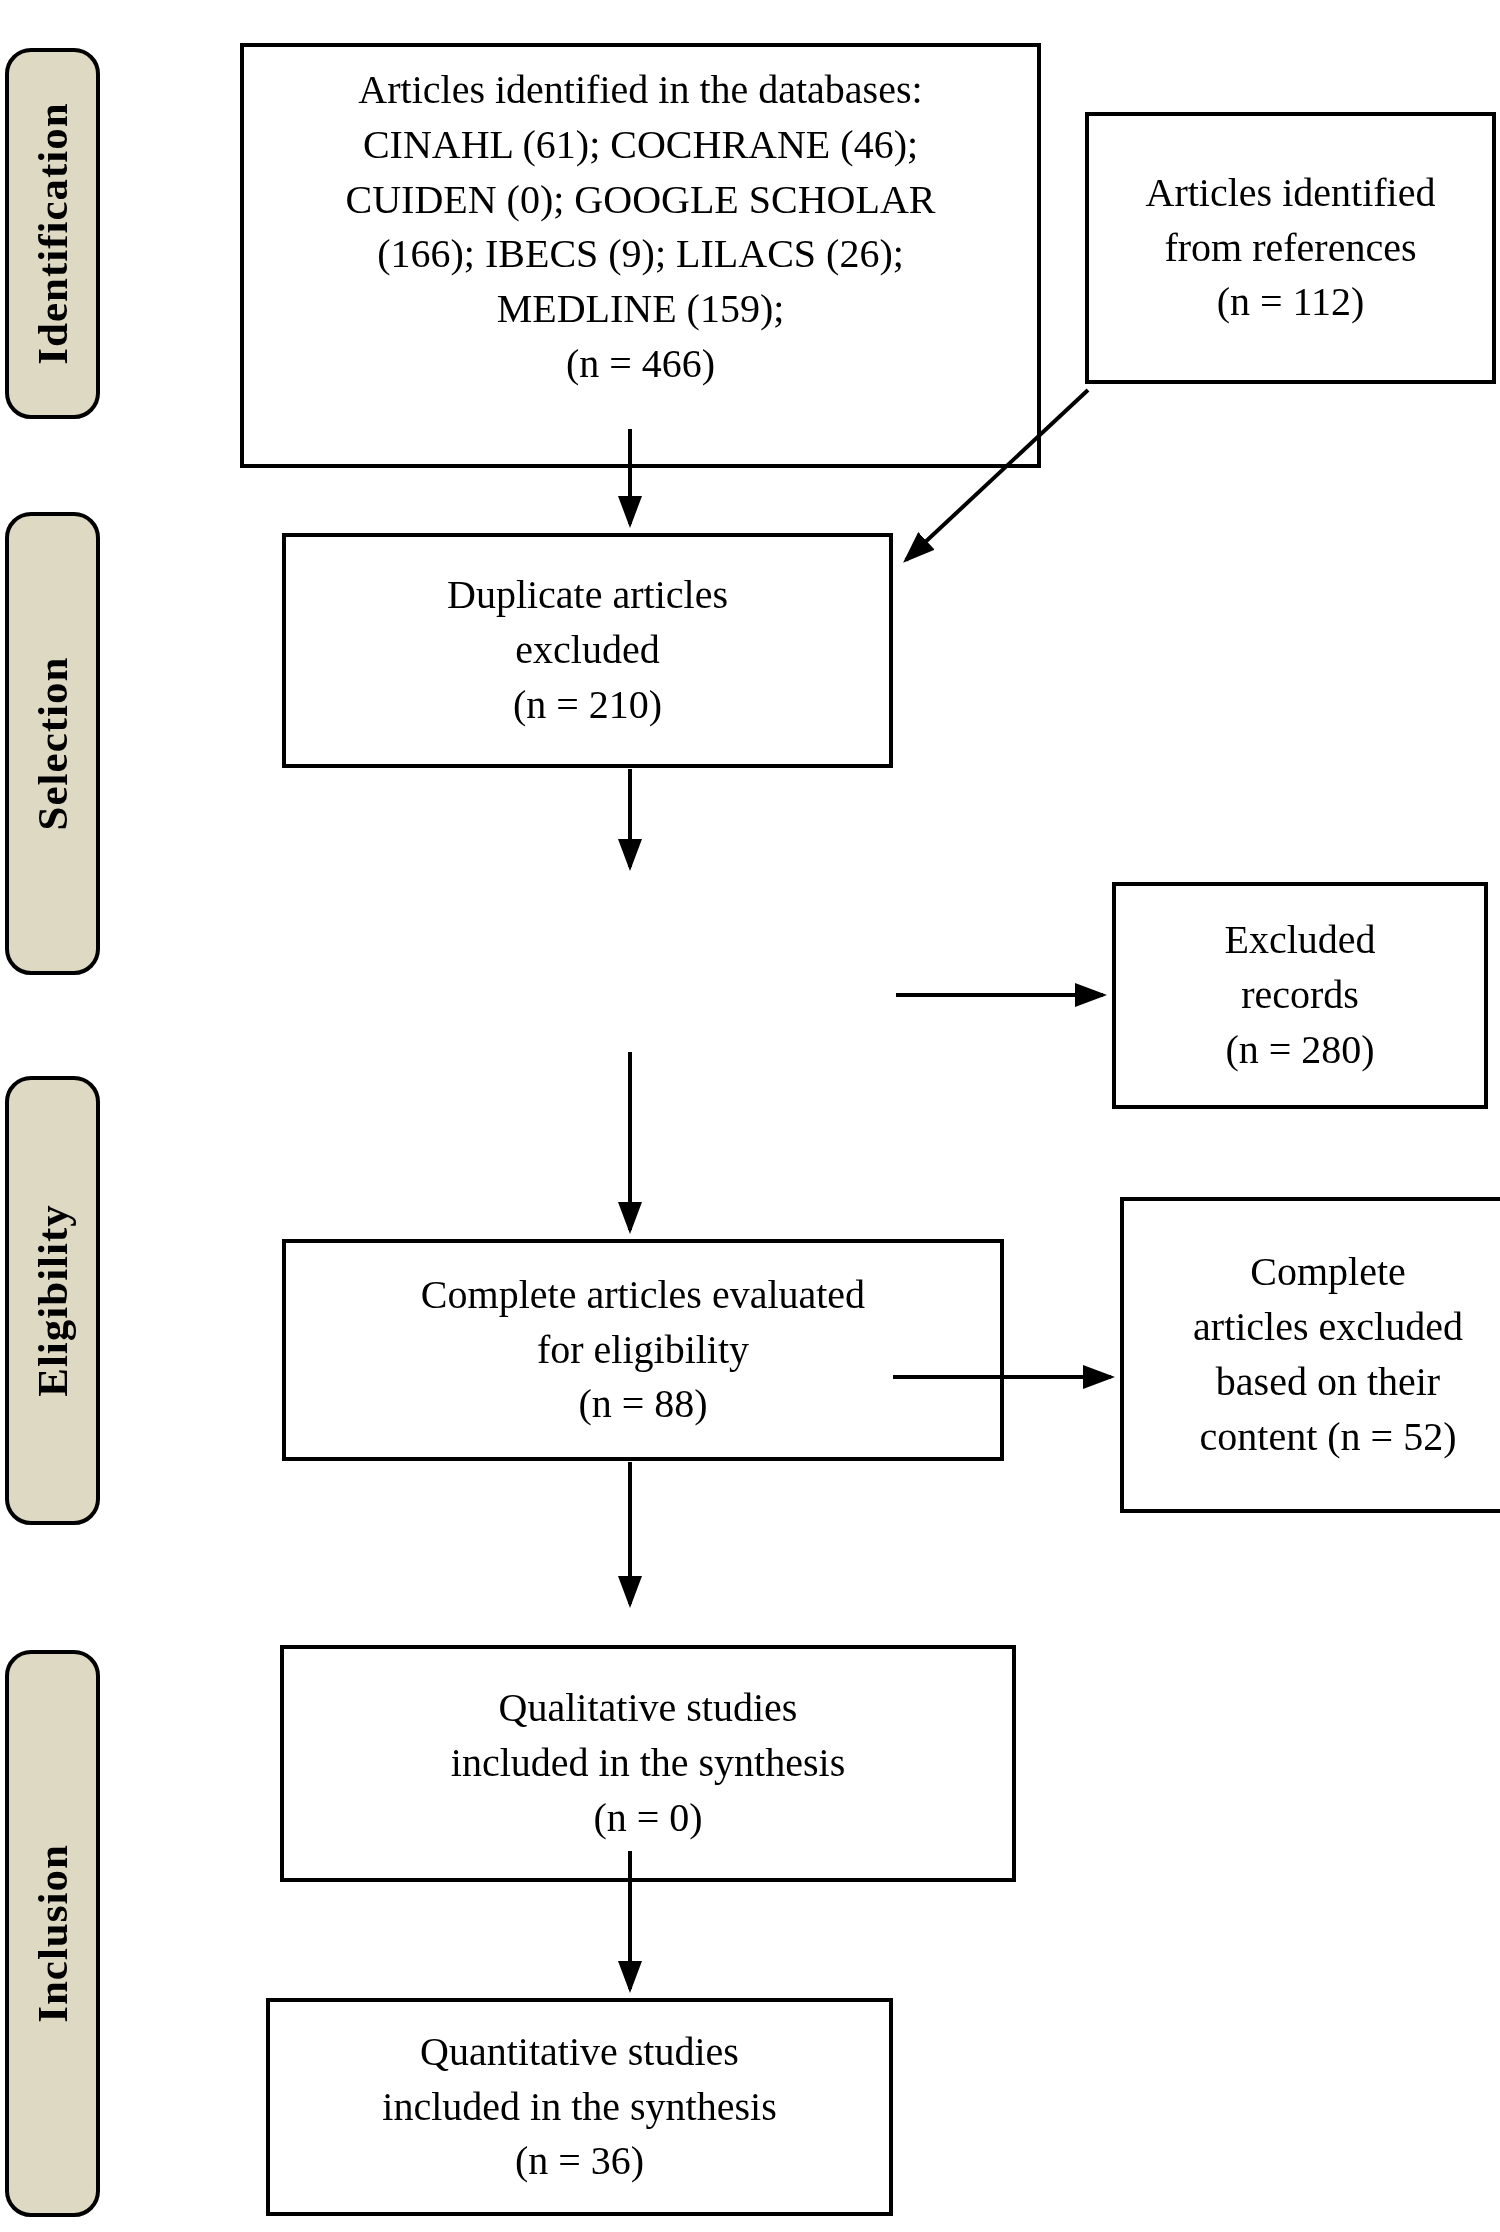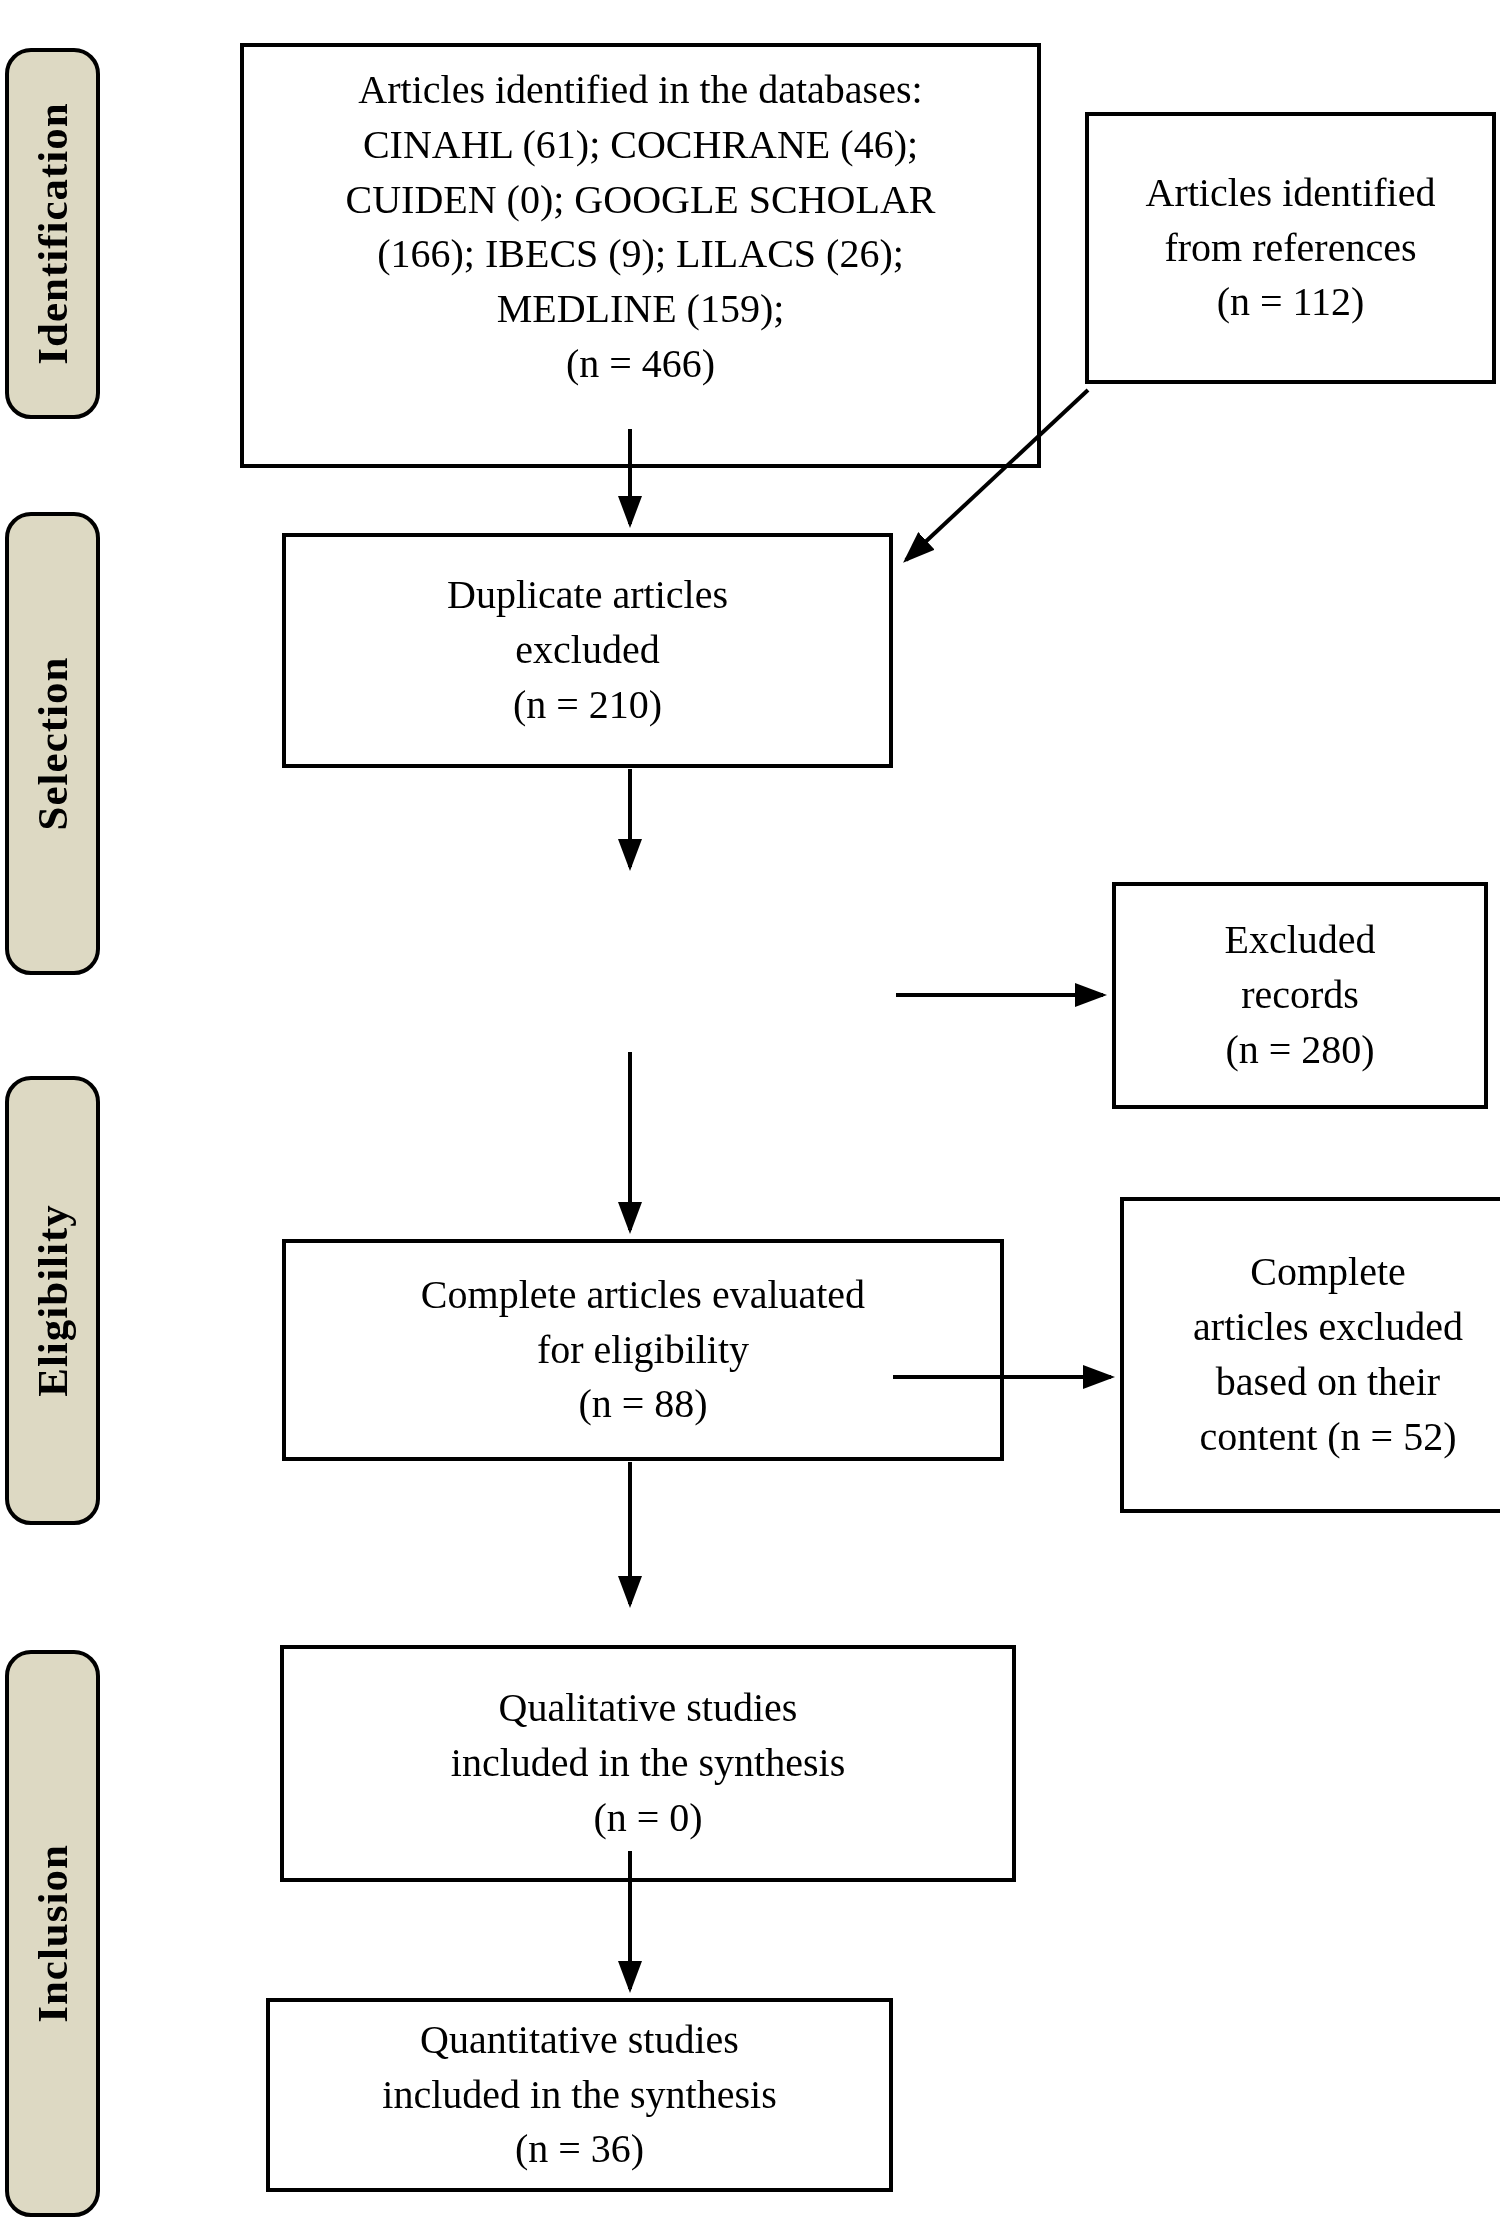--- a/index.html
+++ b/index.html
@@ -44,21 +44,21 @@
   }
   
   #box-databases        {left:240px;  top:4px;    width:801px; height:425px;}
   #box-references       {left:1085px; top:112px;  width:411px; height:272px;}
   #box-duplicates       {left:282px;  top:533px;  width:611px; height:235px;}
   #box-selected         {left:283px;  top:876px;  width:612px; height:175px;}
   #box-excluded         {left:1112px; top:882px;  width:376px; height:227px;}
   #box-eligibility      {left:282px;  top:1239px; width:722px; height:222px;}
   #box-complete-excluded{left:1120px; top:1197px; width:416px; height:316px;}
   #box-qualitative      {left:280px;  top:1613px; width:736px; height:237px;margin-top:32px;}
-  #box-quantitative     {left:266px;  top:1998px; width:627px; height:194px;}
+  #box-quantitative     {left:266px;  top:1998px; width:627px; height:218px;}
   
   #stage-identification {left:5px; top:48px;   width:95px; height:371px;}
   #stage-selection      {left:5px; top:512px;  width:95px; height:463px;}
   #stage-eligibility    {left:5px; top:1076px; width:95px; height:449px;}
   #stage-inclusion      {left:5px; top:1650px; width:95px; height:567px;}
   #arrow-layer{position:absolute;left:0;top:0;width:1500px;height:2232px;pointer-events:none;}
 </style>
 </head>
 <body>
 

